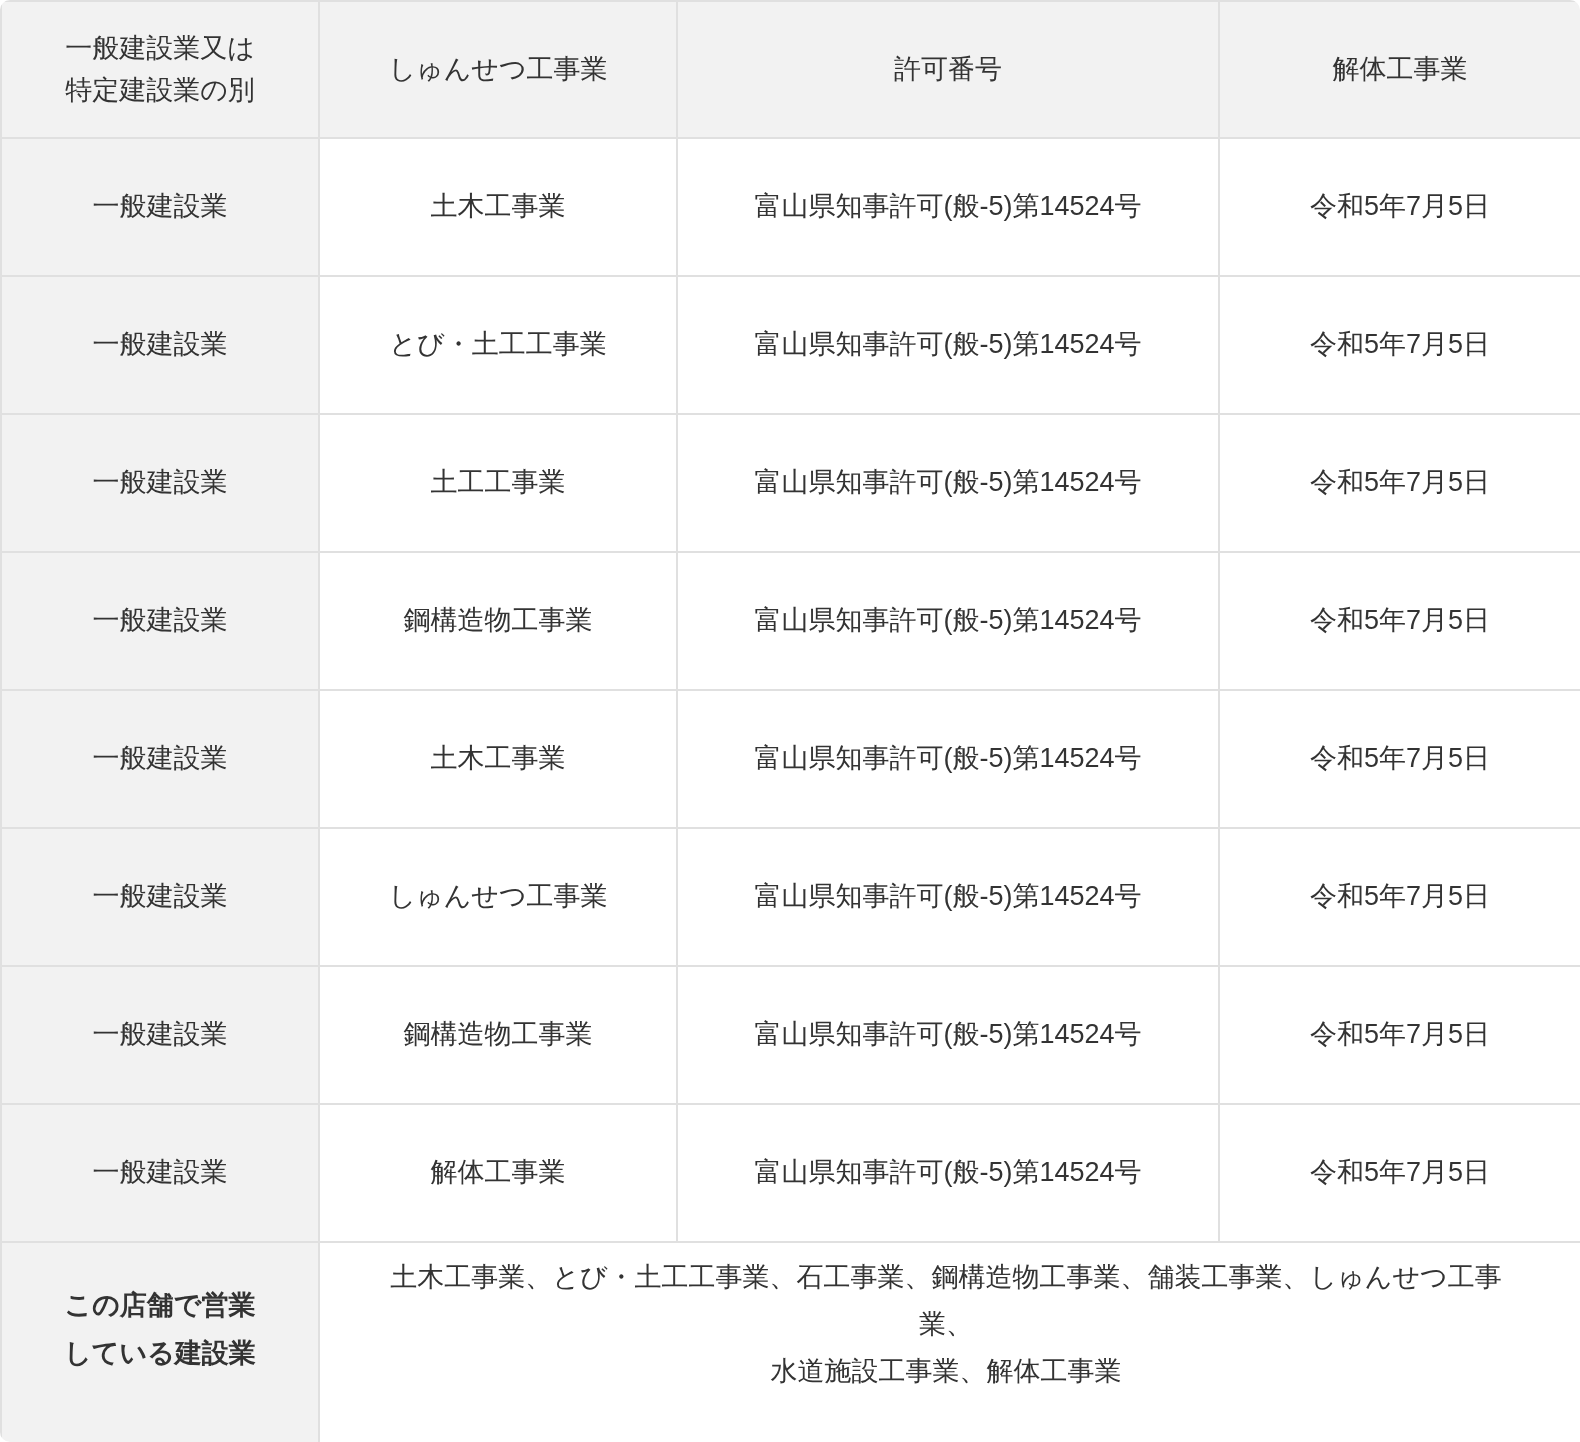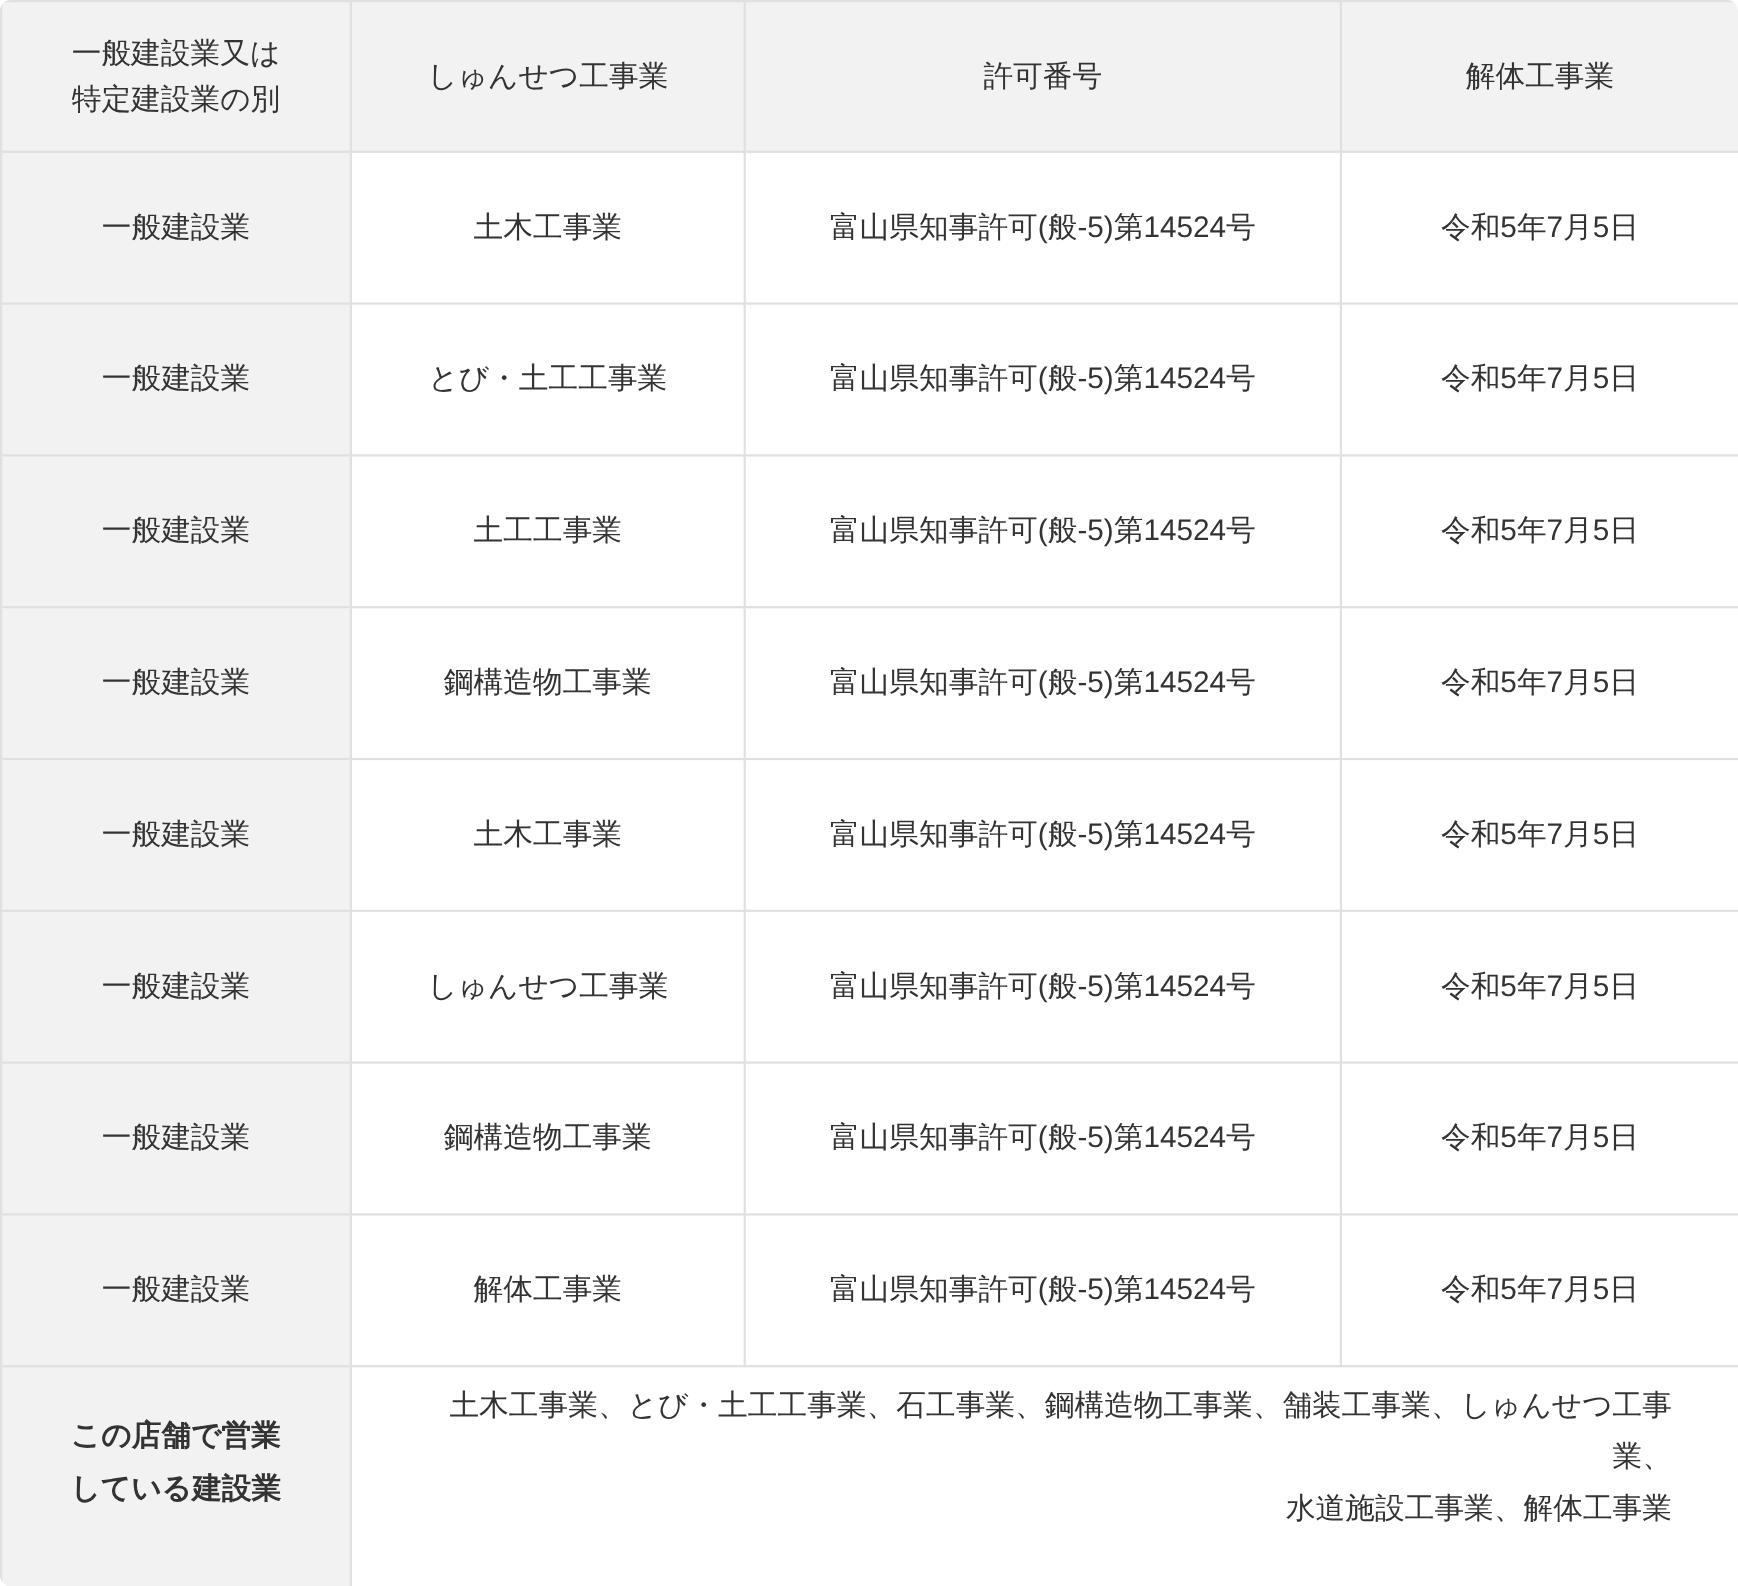--- a/index.html
+++ b/index.html
@@ -52,21 +52,21 @@
     background:var(--cell-bg);
     font-weight:400;
   }
   tr.footer-row{ height:201px; }
   tr.footer-row th.label-cell{
     padding-bottom:36px;
     line-height:1.75;
     font-weight:bold;
   }
   td.business-list{
-    text-align:right;
+    text-align:center;
     vertical-align:middle;
     padding:0 60px 36px 52px;
     line-height:1.75;
   }
 </style>
 </head>
 <body>
 
 <div class="table-wrap">
   <table class="permits">

